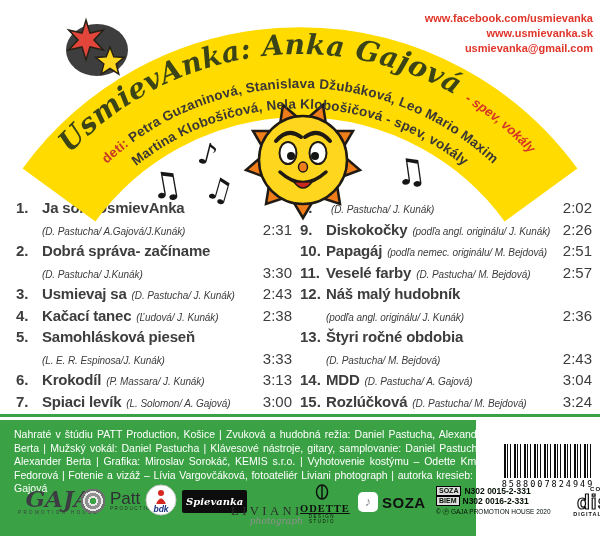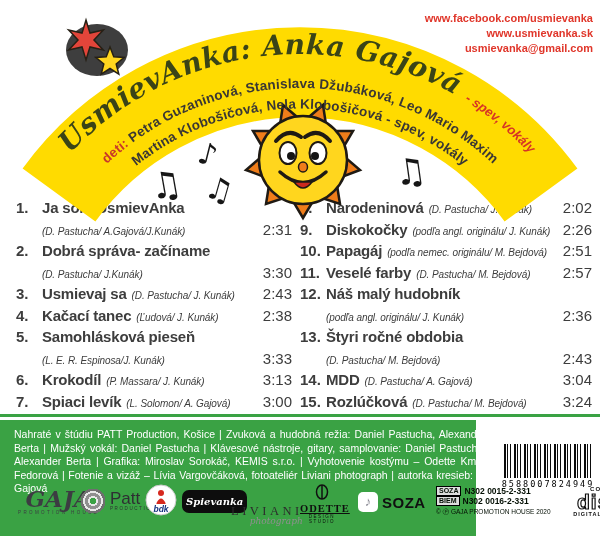--- a/index.html
+++ b/index.html
@@ -44,21 +44,21 @@
   .logo{position:absolute;top:68px;color:#2e2e33;}
   .lg-gaja{left:18px;text-align:center;}
   .lg-gaja .nm{font-family:"DejaVu Serif",serif;font-style:italic;font-weight:700;font-size:23px;line-height:22px;color:#3c3c42;}
   .lg-gaja .cap{font-size:4.5px;letter-spacing:2.4px;color:#3c3c42;}
   .lg-patt{left:80px;display:flex;align-items:center;}
   .patt-circle{width:26px;height:26px;border-radius:50%;margin-right:4px;
      background:radial-gradient(circle at 50% 50%,rgba(0,0,0,0) 0 3px,#e8e8e8 3px 5px,#8f8f8f 5px 8px,#e8e8e8 8px 10px,#6f6f6f 10px 12.5px,rgba(0,0,0,0) 12.5px);}
   .lg-patt .nm{font-weight:400;font-size:17px;line-height:15px;}
   .lg-patt .cap{font-size:4.5px;letter-spacing:1.6px;}
   .lg-bdk{left:145px;top:64px;}
-  .lg-spiev{left:182px;top:70px;background:#0d0d0d;color:#fff;border-radius:7px;
+  .lg-spiev{left:182px;top:70px;background:#0d0d0d;color:#fff;border-radius:2px;
             padding:6px 4px;font-family:"DejaVu Serif",serif;font-style:italic;font-weight:700;font-size:10px;}
   .lg-liviani{left:231px;top:84px;text-align:right;}
   .lg-liviani .nm{font-family:"Liberation Serif",serif;font-size:12.5px;letter-spacing:3.5px;color:#2c2c2c;}
   .lg-liviani .cap{font-family:"DejaVu Serif",serif;font-style:italic;font-size:9px;color:#909090;margin-top:-3px;padding-left:14px;}
   .lg-odette{left:300px;top:64px;width:44px;text-align:center;color:#0e0e0e;}
   .lg-odette .nm{font-family:"Liberation Serif",serif;font-weight:700;font-size:10.5px;letter-spacing:1px;line-height:10px;text-decoration:underline;}
   .lg-odette .cap{font-size:4.5px;letter-spacing:1.5px;}
   .lg-soza{left:358px;top:72px;display:flex;align-items:center;}
   .soza-sq{width:20px;height:20px;background:#fff;border-radius:5px;text-align:center;
            line-height:20px;font-size:13px;color:#8d8d97;}
@@ -198,21 +198,20 @@
         <span class="ttl">Spiaci levík</span>
         <span class="credit">(L. Solomon/ A. Gajová)</span>
         <span class="time">3:00</span>
       </div>
     </div>
   </div>
 <div class="tracklist col-right">
     <div class="trow single">
       <div class="l1">
         <span class="num">8.</span>
-        <span class="ttl">Narodeninová</span>
         <span class="credit">(D. Pastucha/ J. Kunák)</span>
         <span class="time">2:02</span>
       </div>
     </div>
     <div class="trow single">
       <div class="l1">
         <span class="num">9.</span>
         <span class="ttl">Diskokočky</span>
         <span class="credit">(podľa angl. originálu/ J. Kunák)</span>
         <span class="time">2:26</span>

